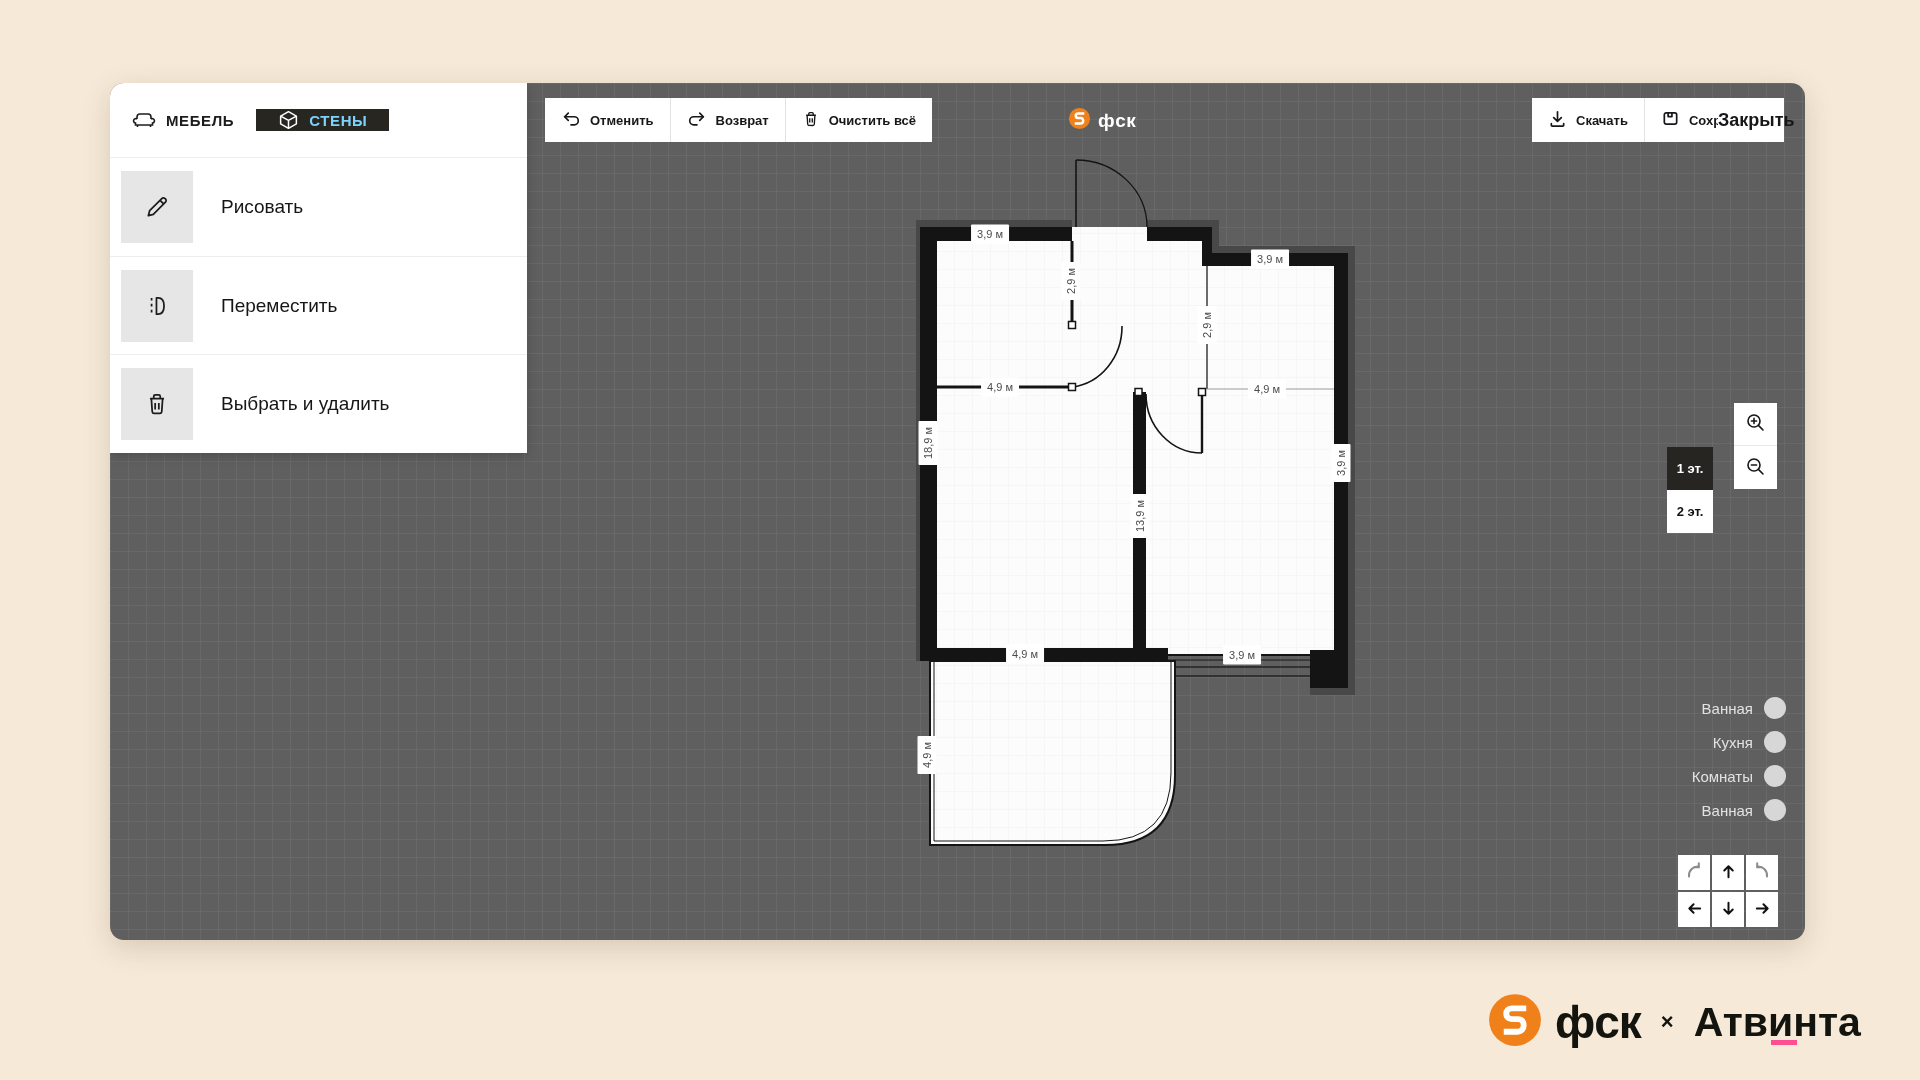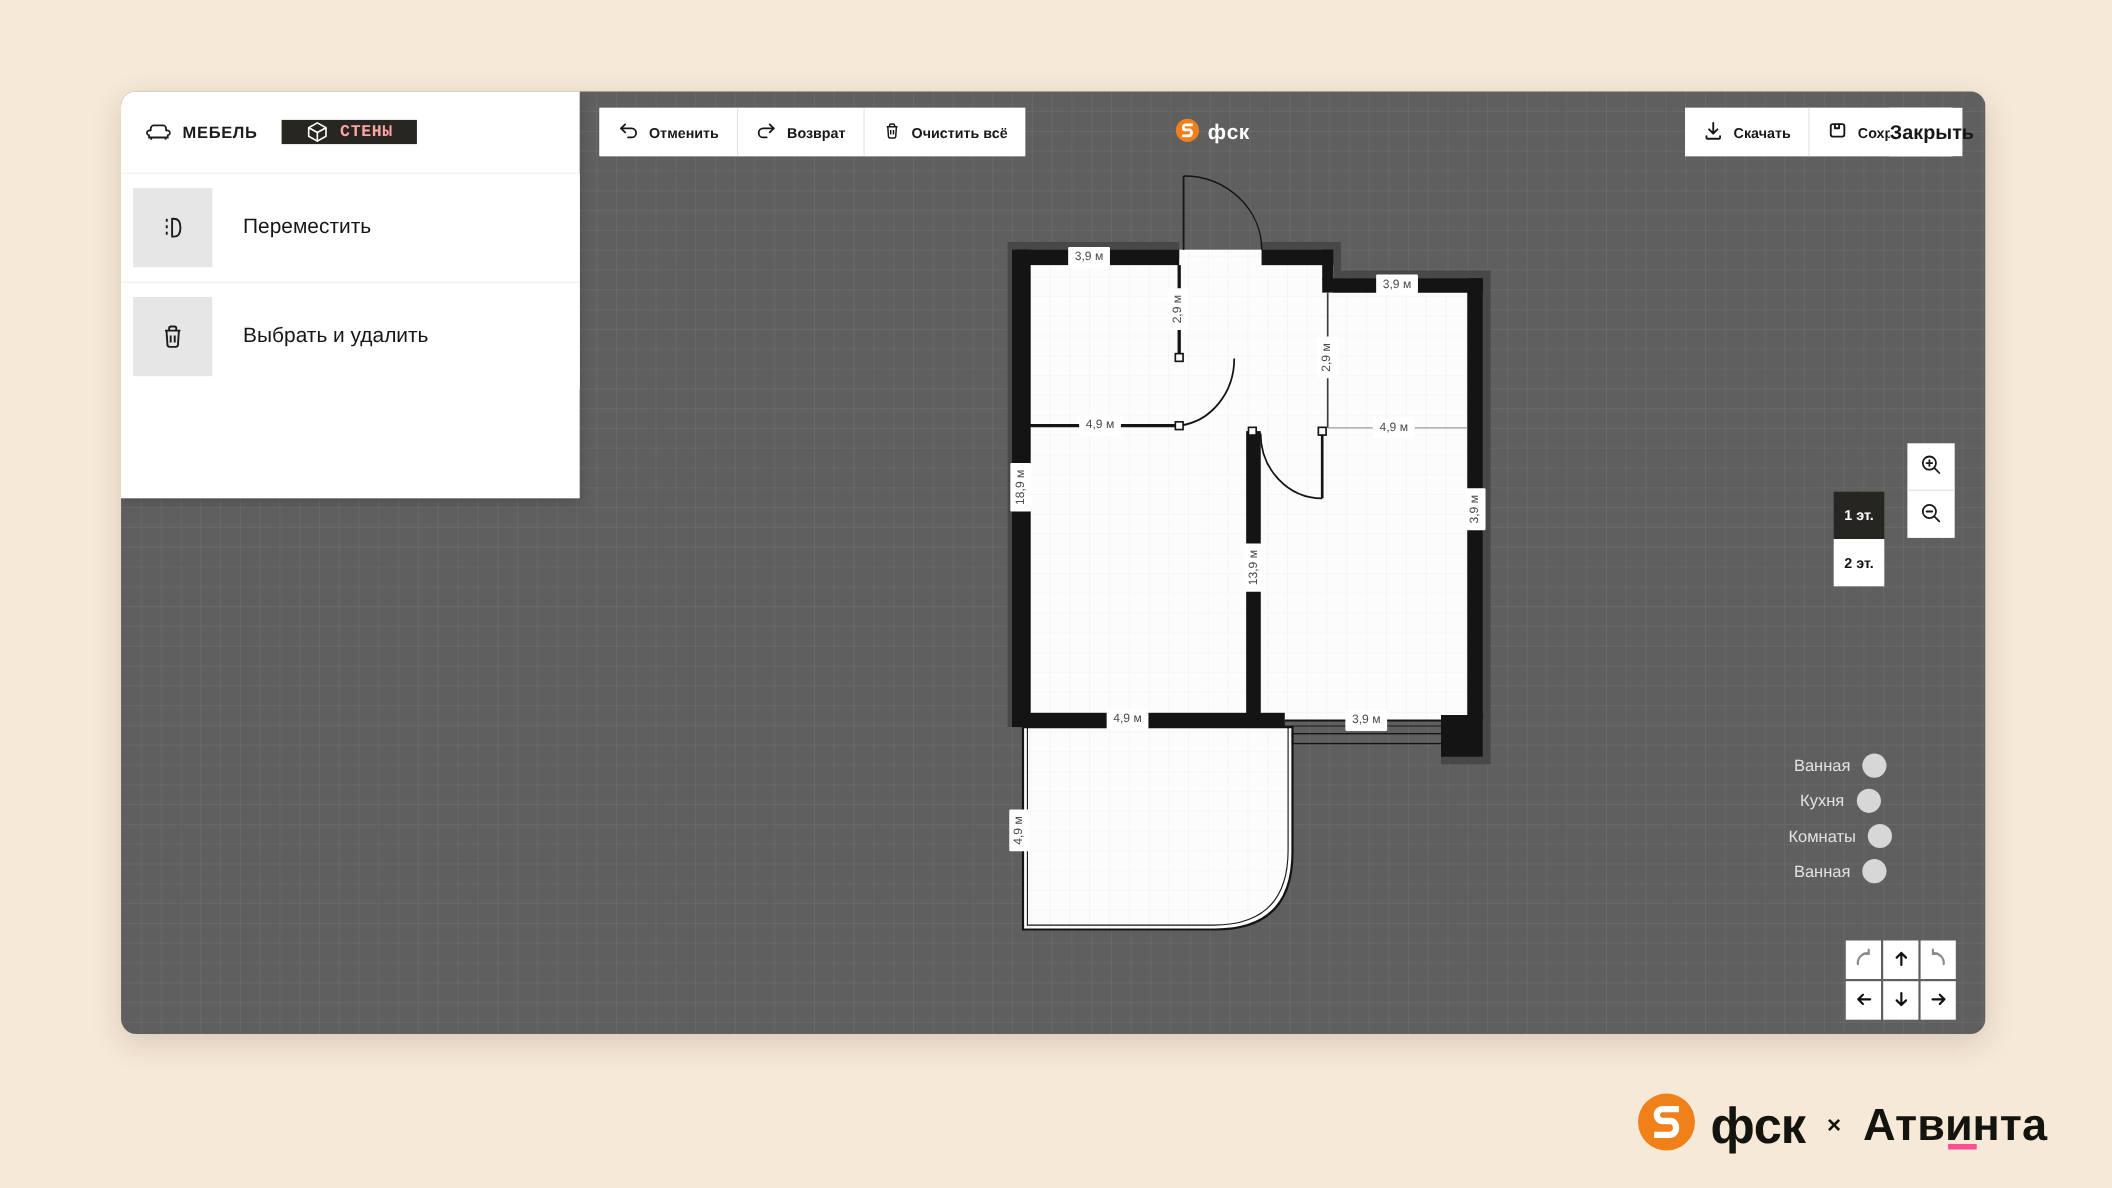--- a/index.html
+++ b/index.html
@@ -19,21 +19,21 @@
   }
 
   
   .sidebar {
     position:absolute; left:0; top:0; width:417px; height:370px;
     background:#fff; z-index:5; box-shadow:0 3px 10px rgba(0,0,0,.18);
   }
   .tabs { height:75px; display:flex; align-items:center; border-bottom:1px solid #ededed; }
   .tab { display:flex; align-items:center; gap:10px; padding:0 22px; cursor:pointer;
          font-size:15px; font-weight:700; letter-spacing:.6px; color:#1c1c1c; }
-  .tab.active { background:#272621; color:#fca5a5;font-family:Liberation Mono, monospace; }
+  .tab.active { background:#272621; color:#7dd3fc; }
   .tab svg { display:block; }
   .menu-item { height:98px; display:flex; align-items:center; gap:28px; padding-left:11px;
                background:#fff; border-top:1px solid #ededed; cursor:pointer; }
   .menu-item:first-child { border-top:none; }
   .icon-box { width:72px; height:72px; background:#e6e6e6; display:flex; align-items:center; justify-content:center; flex:none; }
   .menu-label { font-size:19px; font-weight:500; color:#161616; }
 
   
   .toolbar {
     position:absolute; left:435px; top:15px; height:44px; display:flex;
@@ -55,21 +55,21 @@
   .floor-btn { width:46px; height:43px; display:flex; align-items:center; justify-content:center;
                background:#fff; font-size:13px; font-weight:700; color:#121212; border:none; cursor:pointer; }
   .floor-btn.active { background:#262522; color:#fff;margin-top:44px; }
 
   .zoom-ctl { position:absolute; left:1624px; top:320px; width:43px; z-index:4; }
   .zoom-btn { width:43px; height:43px; display:flex; align-items:center; justify-content:center;
               background:#fff; border:none; border-bottom:1px solid #e8e8e8; cursor:pointer; }
   .zoom-btn:last-child { border-bottom:none; }
 
   .legend { position:absolute; left:1450px; top:602px; width:226px; z-index:4; }
-  .legend-row { display:flex; align-items:center; justify-content:center; gap:11px; height:22px; margin-bottom:10px; }
+  .legend-row { display:flex; align-items:center; justify-content:flex-end; gap:11px; height:22px; margin-bottom:10px;margin-top:12px; }
   .legend-label { color:#e2e2e2; font-size:15px; }
   .legend-dot { width:22px; height:22px; border-radius:50%; background:#d7d7d7; flex:none; cursor:pointer; }
 
   .arrow-pad { position:absolute; left:1568px; top:772px; display:grid;
                grid-template-columns:repeat(3,32px); grid-template-rows:repeat(2,35px); gap:2px; z-index:4; }
   .pad-btn { background:#fff; border:none; display:flex; align-items:center; justify-content:center; cursor:pointer; }
 
   
   .plan { position:absolute; left:790px; top:60px; width:480px; height:730px; z-index:2; }
   .plan svg { position:absolute; left:0; top:0; }
@@ -185,20 +185,29 @@
             <path d="M12 2.5 L21 7.5 V16.5 L12 21.5 L3 16.5 V7.5 Z"></path>
             <path d="M3 7.5 L12 12.5 L21 7.5 M12 12.5 V21.5"></path>
           </svg>
         </span>
         <span>СТЕНЫ</span>
       </div>
     </div>
     <div class="menu">
       <div class="menu-item">
         <span class="icon-box">
+          <svg width="26" height="26" viewBox="0 0 24 24" fill="none" stroke="#1c1c1c" stroke-width="1.6" stroke-linejoin="round">
+            <path d="M4 20 l1.2-4.6 L16.4 4.2 a2.1 2.1 0 0 1 3 0 l.4.4 a2.1 2.1 0 0 1 0 3 L8.6 18.8 Z"></path>
+            <path d="M14.8 5.8 l3.4 3.4"></path>
+          </svg>
+        </span>
+        <span class="menu-label">Рисовать</span>
+      </div>
+      <div class="menu-item">
+        <span class="icon-box">
           <svg width="26" height="26" viewBox="0 0 24 24" fill="none" stroke="#1c1c1c" stroke-width="1.6">
             <path d="M7 4.5 V19.5" stroke-dasharray="2.5 3"></path>
             <path d="M11.5 4.5 H13 Q18.5 4.5 18.5 12 Q18.5 19.5 13 19.5 H11.5 Z" stroke-linejoin="round"></path>
           </svg>
         </span>
         <span class="menu-label">Переместить</span>
       </div>
       <div class="menu-item">
         <span class="icon-box">
           <svg width="26" height="26" viewBox="0 0 24 24" fill="none" stroke="#1c1c1c" stroke-width="1.6" stroke-linejoin="round">

